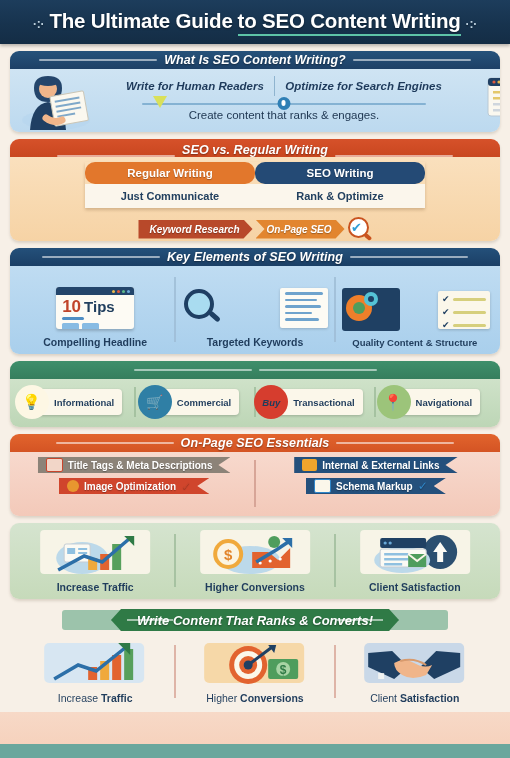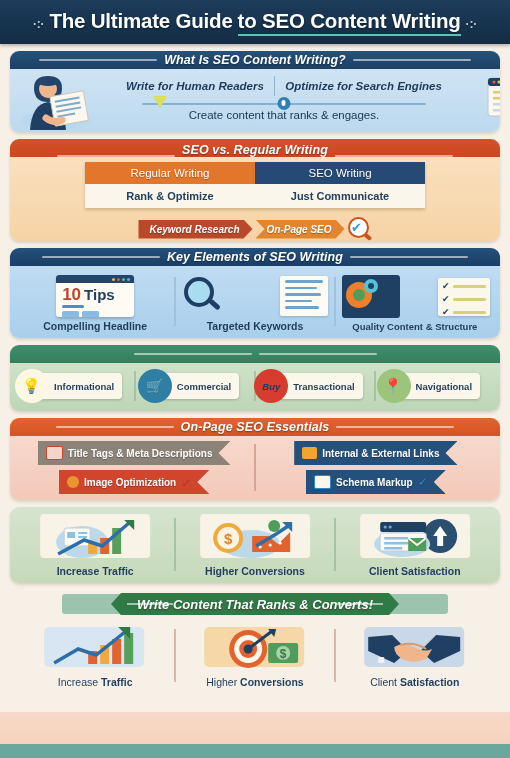--- a/index.html
+++ b/index.html
@@ -72,21 +72,21 @@
   .s1-line{position:absolute;left:26px;right:26px;top:31px;height:2px;background:#6fa3c8;opacity:.75;border-radius:2px;}
   .s1-pin{position:absolute;left:50%;top:25px;width:13px;height:13px;border-radius:50%;background:#2f7fb5;transform:translateX(-50%);}
   .s1-pin:after{content:"";position:absolute;left:4.5px;top:3px;width:4px;height:6px;border-radius:2px;background:#fff;}
   .s1-chk{position:absolute;left:11%;top:24px;width:0;height:0;border-left:7px solid transparent;border-right:7px solid transparent;border-top:12px solid #d9e05a;}
   .s1-right{width:86px;height:58px;position:relative;flex:0 0 auto;}
 
   
   .s2-bd{height:84px;position:relative;padding-top:5px;box-sizing:border-box;}
   .s2-tbl{width:340px;margin:0 auto;box-shadow:0 2px 3px rgba(120,80,40,.28);}
   .s2-row{display:flex;}
-  .s2-th{flex:1;text-align:center;font-size:11.5px;font-weight:normal;color:#fff;padding:5px 0;text-shadow:0 1px 1px rgba(0,0,0,.3);}
+  .s2-th{flex:1;text-align:center;font-size:11.5px;font-weight:bold;color:#fff;padding:5px 0;text-shadow:0 1px 1px rgba(0,0,0,.3);border-radius:10px;}
   .s2-th.l{background:#e2772c;}
   .s2-th.r{background:#244a75;}
   .s2-td{flex:1;text-align:center;font-size:11px;font-weight:bold;color:#22405f;padding:6px 0;background:#fbf6ec;position:relative;}
   .s2-chips{display:flex;align-items:center;justify-content:center;gap:3px;margin-top:8px;}
   .chip{
     position:relative;font-size:10px;font-weight:bold;color:#fff;font-style:italic;
     padding:4px 13px 4px 11px;white-space:nowrap;text-shadow:0 1px 1px rgba(0,0,0,.3);
     clip-path:polygon(0 0,calc(100% - 9px) 0,100% 50%,calc(100% - 9px) 100%,0 100%);
   }
   .chip.c1{background:#b8492a;}
@@ -134,21 +134,21 @@
     height:26px;display:flex;align-items:center;padding:0 8px 0 26px;position:relative;
   }
   .ipill span{font-size:9.5px;font-weight:bold;color:#1f3c5c;white-space:nowrap;}
   .ibadge{position:absolute;left:-13px;top:50%;transform:translateY(-50%);width:34px;height:34px;border-radius:50%;display:flex;align-items:center;justify-content:center;font-size:15px;}
   .vsep.i{height:30px;width:1.5px;background:#9dbb9a;margin:0 1px;}
 
   
   .onp{display:flex;padding:5px 8px 6px;box-sizing:border-box;}
   .onp-col{flex:1;display:flex;flex-direction:column;gap:5px;align-items:center;}
   .rib{
-    position:relative;height:24px;display:flex;align-items:center;gap:5px;
+    position:relative;height:16px;display:flex;align-items:center;gap:5px;
     padding:0 18px 0 8px;font-size:10px;font-weight:bold;color:#fff;white-space:nowrap;
     text-shadow:0 1px 1px rgba(0,0,0,.3);box-shadow:0 1px 2px rgba(0,0,0,.2);
   }
   .rib.gray{background:#8c8378;clip-path:polygon(0 0,100% 0,calc(100% - 12px) 50%,100% 100%,0 100%);}
   .rib.redr{background:#d0452c;clip-path:polygon(0 0,100% 0,calc(100% - 12px) 50%,100% 100%,0 100%);}
   .rib.navyr{background:#24507c;clip-path:polygon(0 0,100% 0,calc(100% - 12px) 50%,100% 100%,0 100%);}
   .rib .mini{width:15px;height:12px;border-radius:2px;display:inline-block;flex:0 0 auto;}
   .rib .tick{color:#c9452c;font-size:12px;}
   .rib .tickb{color:#2f86c9;font-size:12px;}
   .onp-sep{width:1.5px;background:#d7a597;margin:3px 4px;}
@@ -244,43 +244,43 @@
         <div class="htxt">SEO vs. Regular Writing</div>
         <div class="rule"></div>
       </div>
       <div class="card-bd s2-bd">
         <div class="s2-tbl">
           <div class="s2-row">
             <div class="s2-th l">Regular Writing</div>
             <div class="s2-th r">SEO Writing</div>
           </div>
           <div class="s2-row">
+            <div class="s2-td">Just Communicate</div>
             <div class="s2-td">Rank &amp; Optimize</div>
-            <div class="s2-td">Just Communicate</div>
           </div>
         </div>
         <div class="s2-chips">
           <div class="chip c1">Keyword Research</div>
           <div class="chip c3">On-Page SEO</div>
           <div class="s2-mag">
             <div class="ring"></div>
               <div class="tick">✔</div>
               <div class="hdl"></div>
           </div>
         </div>
       </div>
     </div>
 
     <div class="card navy2">
       <div class="card-hd">
         <div class="rule"></div>
         <div class="htxt">Key Elements of SEO Writing</div>
         <div class="rule"></div>
       </div>
-      <div class="card-bd tiles" style="height:72px">
+      <div class="card-bd tiles" style="height:88px">
         <div class="tile">
           <div class="art">
             <div class="browser">
               <div class="bar">
                   <span class="dot" style="background:#e8b84b"></span>
                   <span class="dot" style="background:#e0593c"></span>
                   <span class="dot" style="background:#5fb98a"></span>
                   <span class="dot" style="background:#6aa9d8"></span>
                 </div>
               <div class="tips">

